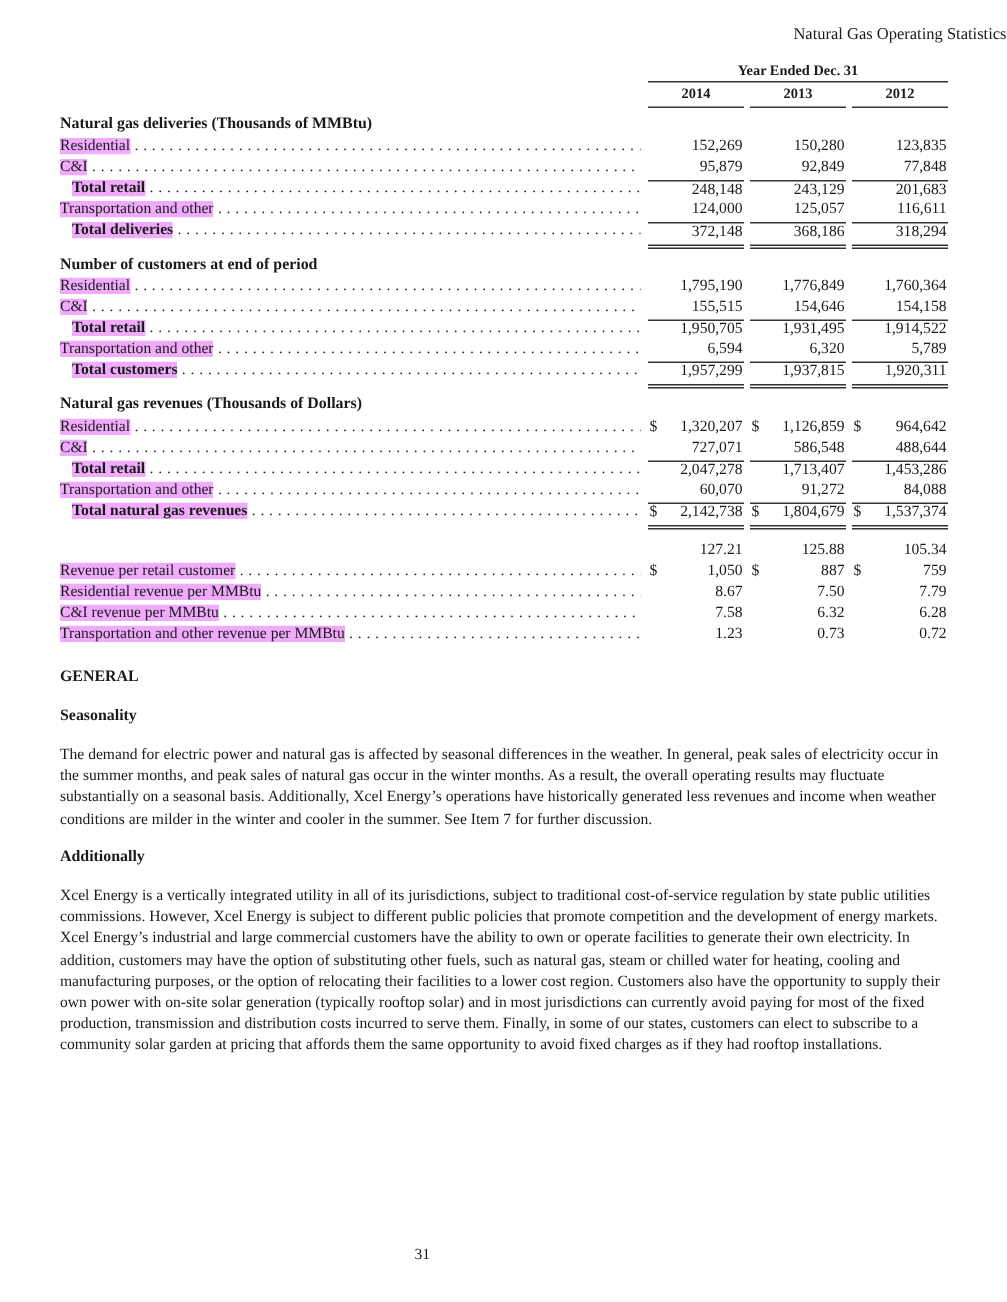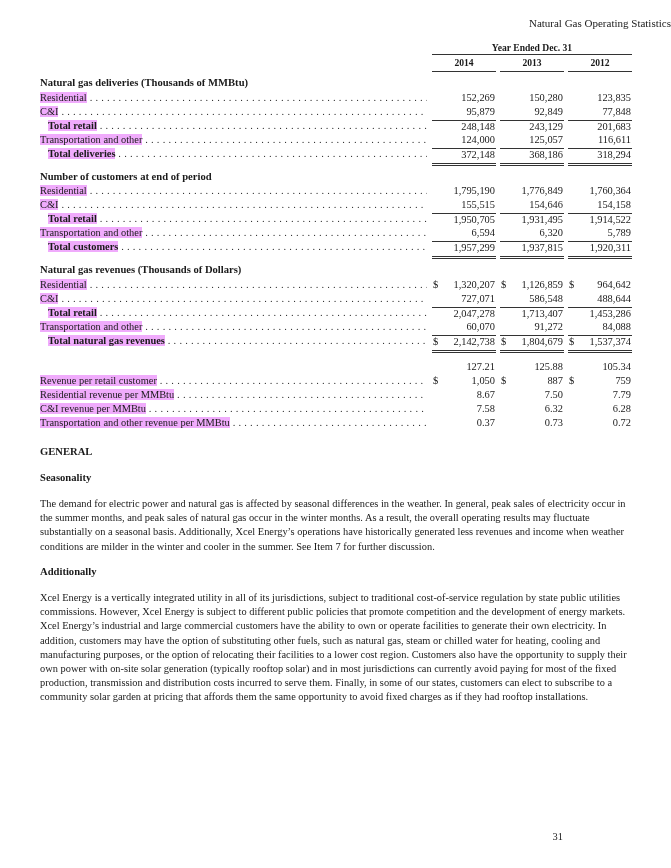--- a/index.html
+++ b/index.html
@@ -52,21 +52,21 @@
     border-top: 1.3px solid #333; border-bottom: 1.3px solid #333; height: 1px;
   }
   .heading {
     position: absolute; left: 40px; font-weight: bold; font-size: 10.6px;
   }
   .para {
     position: absolute; left: 40px; width: 600px; line-height: 14.2px; font-size: 10.4px;
     text-align: left;
   }
   .page-num {
-    position: absolute; top: 831px; left: 0; width: 563px; text-align: right; font-size: 10.4px;
+    position: absolute; top: 831px; left: 0; width: 563px; text-align: center; font-size: 10.4px;
   }
 </style>
 </head>
 <body>
 
 <div class="title">Natural Gas Operating Statistics</div>
 
 <div class="year-header">Year Ended Dec. 31</div>
 <div class="year-header-rule"></div>
 <div class="col-head" style="left:432px">2014</div>
@@ -190,21 +190,21 @@
   <div class="cell c3">7.79</div>
 </div>
 <div class="row" style="top:403px">
   <div class="label"><span class="t">C&amp;I revenue per MMBtu</span></div>
   <div class="cell c1">7.58</div>
   <div class="cell c2">6.32</div>
   <div class="cell c3">6.28</div>
 </div>
 <div class="row" style="top:417px">
   <div class="label"><span class="t">Transportation and other revenue per MMBtu</span></div>
-  <div class="cell c1">0.37</div>
+  <div class="cell c1">1.23</div>
   <div class="cell c2">0.73</div>
   <div class="cell c3">0.72</div>
 </div>
 
 <div class="heading" style="top:446px">GENERAL</div>
 <div class="heading" style="top:472px">Seasonality</div>
 <div class="para" style="top:497px">The demand for electric power and natural gas is affected by seasonal differences in the weather.  In general, peak sales of electricity occur in the summer months, and peak sales of natural gas occur in the winter months.  As a result, the overall operating results may fluctuate substantially on a seasonal basis.  Additionally, Xcel Energy’s operations have historically generated less revenues and income when weather conditions are milder in the winter and cooler in the summer.  See Item 7 for further discussion.</div>
 <div class="heading" style="top:566px">Additionally</div>
 <div class="para" style="top:591px">Xcel Energy is a vertically integrated utility in all of its jurisdictions, subject to traditional cost-of-service regulation by state public utilities commissions.  However, Xcel Energy is subject to different public policies that promote competition and the development of energy markets.  Xcel Energy’s industrial and large commercial customers have the ability to own or operate facilities to generate their own electricity.  In addition, customers may have the option of substituting other fuels, such as natural gas, steam or chilled water for heating, cooling and manufacturing purposes, or the option of relocating their facilities to a lower cost region. Customers also have the opportunity to supply their own power with on-site solar generation (typically rooftop solar) and in most jurisdictions can currently avoid paying for most of the fixed production, transmission and distribution costs incurred to serve them.  Finally, in some of our states, customers can elect to subscribe to a community solar garden at pricing that affords them the same opportunity to avoid fixed charges as if they had rooftop installations.</div>
 

